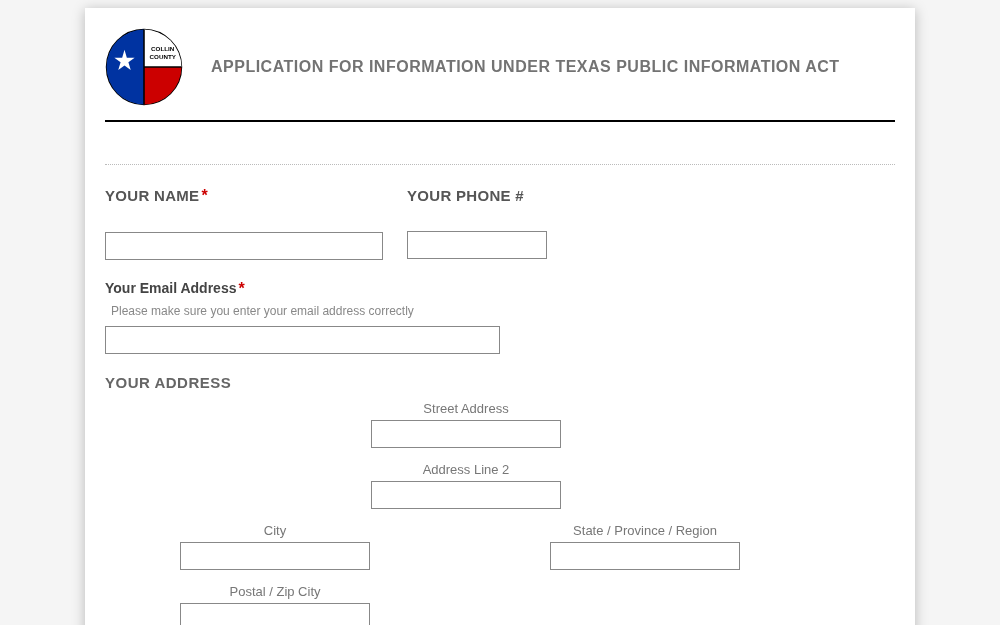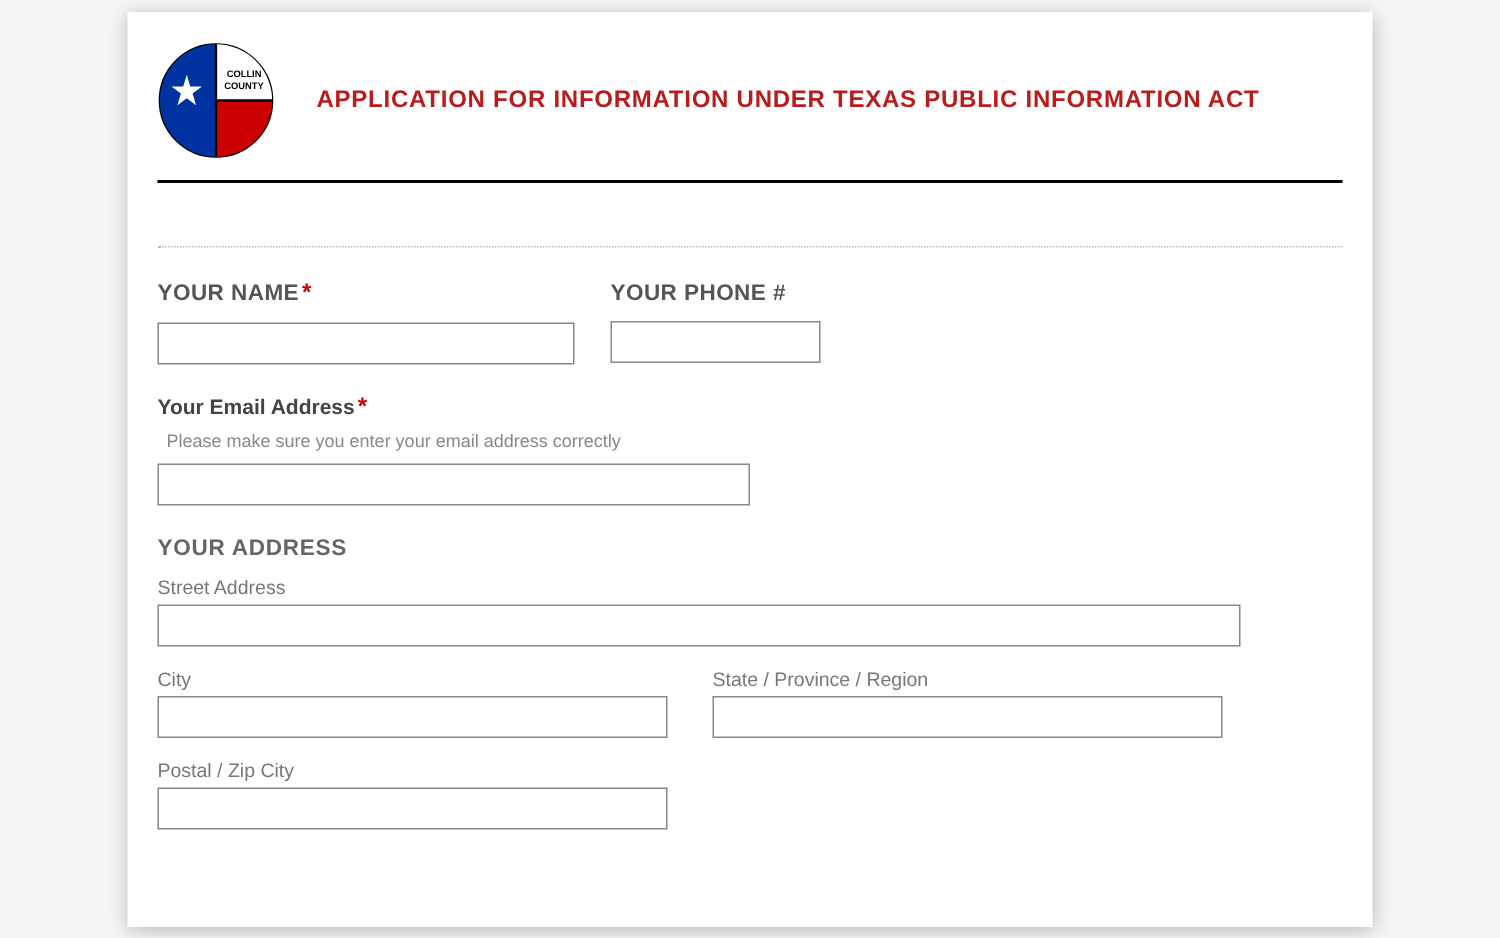--- a/index.html
+++ b/index.html
@@ -27,40 +27,40 @@
       width: 78px;
       height: 78px;
       position: relative;
       flex-shrink: 0;
     }
     .logo svg { width: 78px; height: 78px; display:block; }
     .page-title {
       font-size: 16px;
       font-weight: bold;
       letter-spacing: 0.5px;
-      color: #b91c1c;
+      color: #737373;
     }
     .hr-thick {
       border: none;
       border-top: 2px solid #000;
       margin-bottom: 42px;
     }
     .hr-dotted {
       border: none;
       border-top: 1px dotted #bbb;
       margin-bottom: 22px;
     }
     .row { display:flex; gap:24px; }
     .field { display:flex; flex-direction:column; margin-bottom:20px; }
     .label-big {
       font-size: 15px;
       font-weight: bold;
       color: #555;
       letter-spacing: 0.3px;
-      margin-bottom: 10px;
+      margin-bottom: 27px;
     }
     .label-med {
       font-size: 14px;
       font-weight: bold;
       color: #444;
       margin-bottom: 6px;
     }
     .required { color:#c00; font-weight:bold; font-size:16px; margin-left:2px; vertical-align:top; }
     .helper {
       font-size: 12px;
@@ -81,21 +81,21 @@
       letter-spacing: 0.5px;
       margin-bottom: 10px;
     }
     .sublabel {
       font-size: 13px;
       color: #777;
       margin-bottom: 4px;
     }
     .addr-wrap { display:flex; flex-direction:column; gap:14px; }
     .addr-row { display:flex; gap:30px; }
-    .addr-col { display:flex; flex-direction:column; flex:1; }
+    .addr-col { display:flex; flex-direction:column; flex:1;align-items:center; }
   </style>
 </head>
 <body>
 
 <div class="page">
 
   <div class="header">
     <div class="logo">
       <svg viewBox="0 0 100 100">
         <circle cx="50" cy="50" r="48" fill="#fff" stroke="#000" stroke-width="2"></circle>
@@ -137,20 +137,24 @@
   </div>
 
   <div class="section-title">YOUR ADDRESS</div>
 
   <div class="addr-wrap">
     <div class="addr-col" style="width:722px;">
       <div class="sublabel">Street Address</div>
       <input type="text" value="" style="">
     </div>
 
+    <div class="addr-col" style="width:722px;">
+      <div class="sublabel">Address Line 2</div>
+      <input type="text" value="" style="">
+    </div>
 
     <div class="addr-row" style="width:722px;">
       <div class="addr-col" style="flex:0 0 340px;">
         <div class="sublabel">City</div>
         <input type="text" value="" style="">
       </div>
       <div class="addr-col" style="flex:0 0 340px;">
         <div class="sublabel">State / Province / Region</div>
         <input type="text" value="" style="">
       </div>

